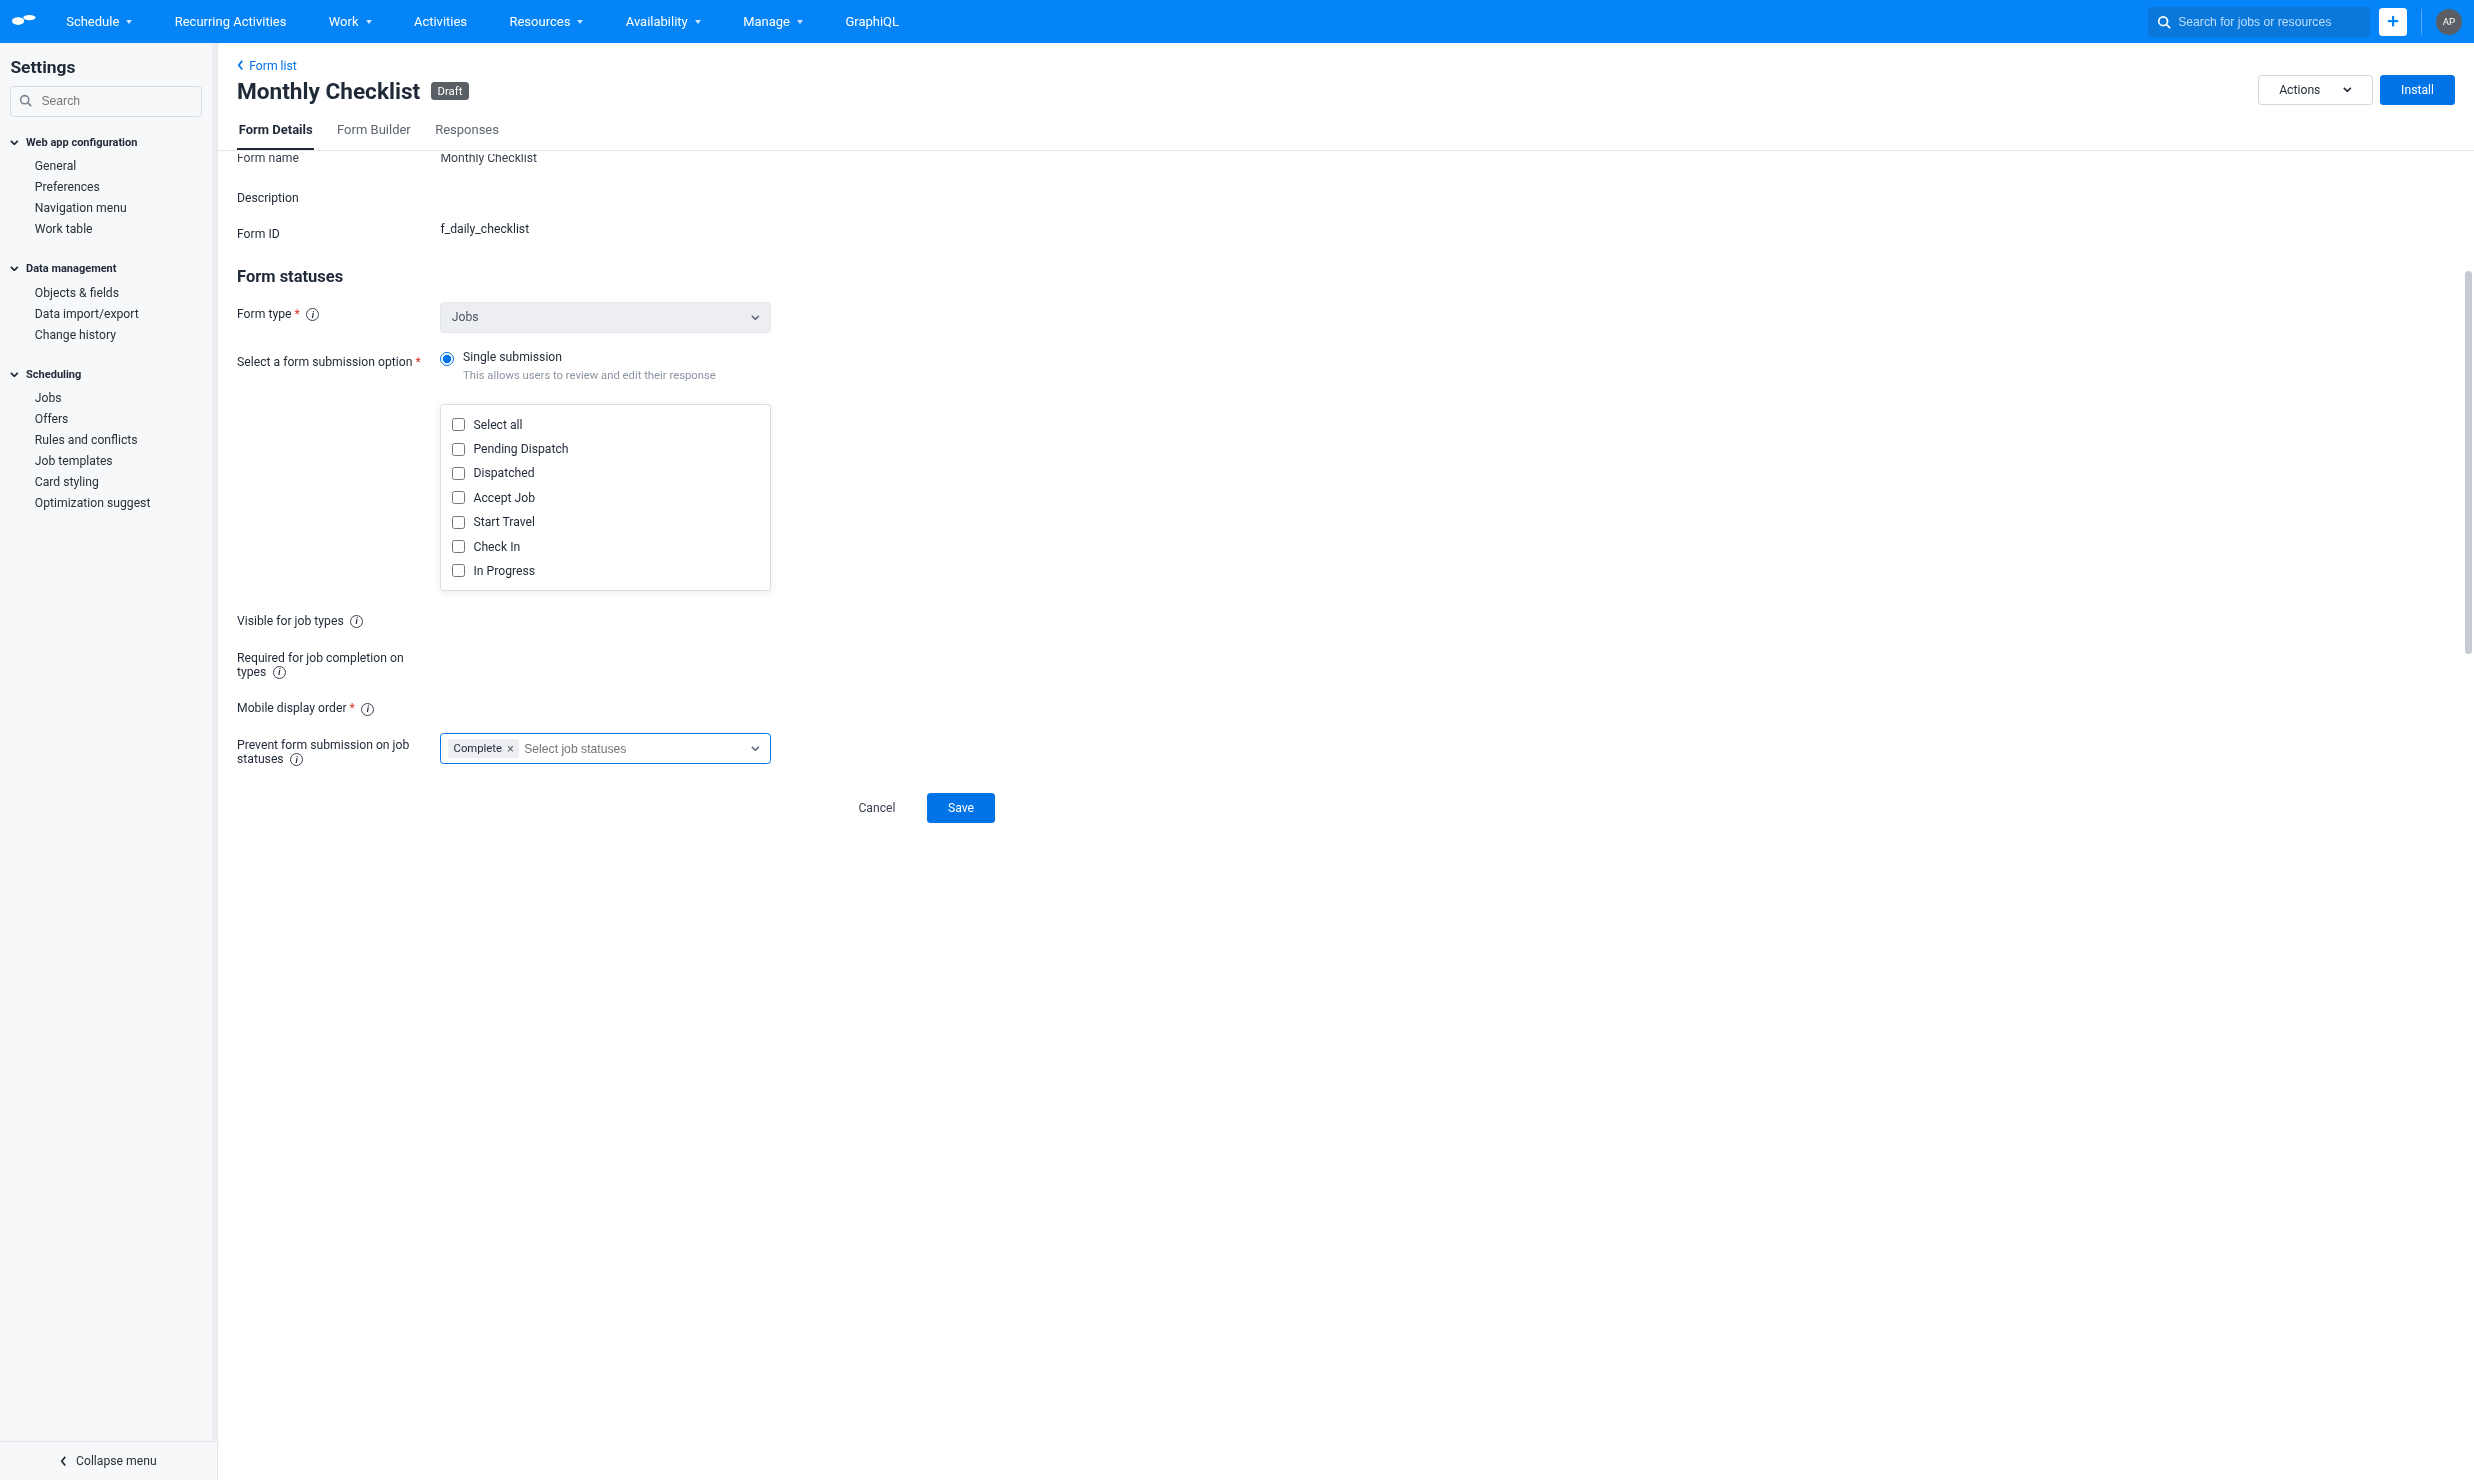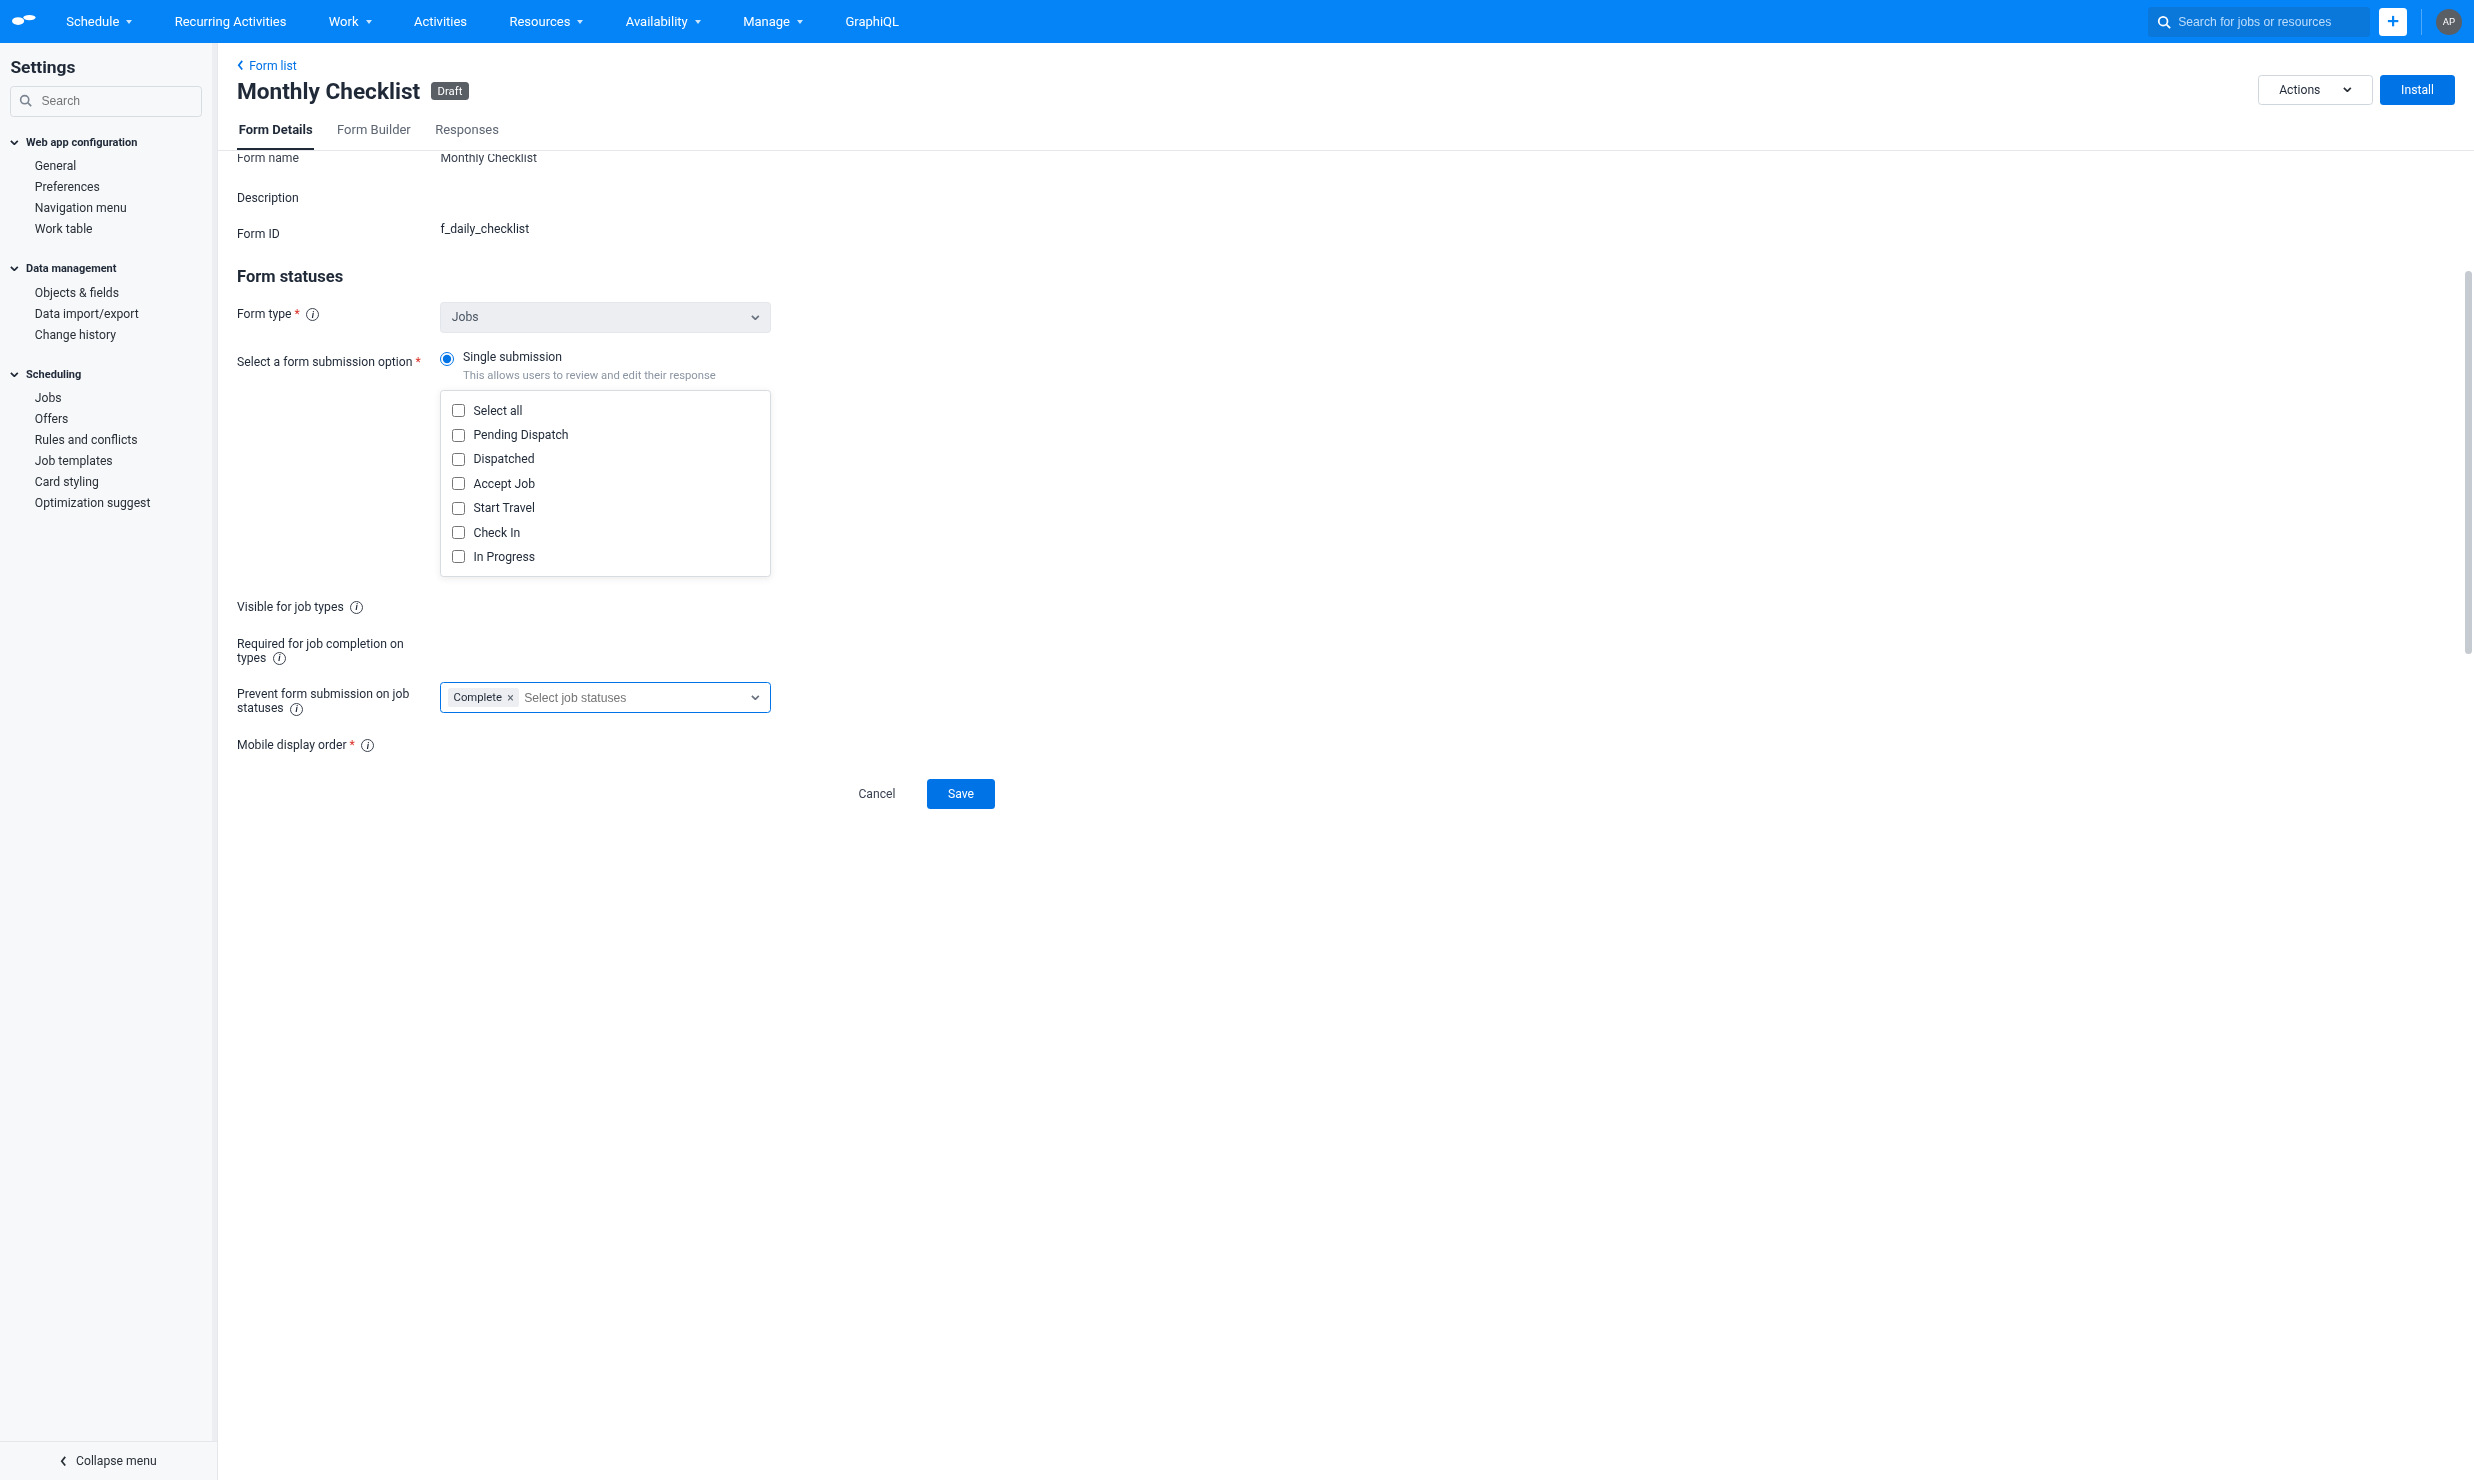--- a/index.html
+++ b/index.html
@@ -299,21 +299,21 @@
           <div class="lbl">
             <span>Select a form submission option</span> <span class="req">*</span>
           </div>
           <div class="ctrl">
             <div class="radio-row">
               <input type="radio" checked="" style="">
               <span>Single submission</span>
             </div>
             <div class="radio-help">This allows users to review and edit their response</div>
 
-            <div class="dropdown-panel" style="margin-top:8px;" id="status-options">
+            <div class="dropdown-panel" style="margin-top:22px;" id="status-options">
                 <div class="chk-row">
                   <input type="checkbox" style="">
                   <span>Select all</span>
                 </div>
                 <div class="chk-row">
                   <input type="checkbox" style="">
                   <span>Pending Dispatch</span>
                 </div>
                 <div class="chk-row">
                   <input type="checkbox" style="">
@@ -342,20 +342,27 @@
         <div class="form-row">
           <div class="lbl">
             <span>Visible for job types</span>
             <span class="info-icon">i</span>
           </div>
         </div>
 
         <div class="form-row">
           <div class="lbl">
             <span>Required for job completion on types</span>
+            <span class="info-icon">i</span>
+          </div>
+        </div>
+
+        <div class="form-row">
+          <div class="lbl">
+            <span>Mobile display order</span> <span class="req">*</span>
             <span class="info-icon">i</span>
           </div>
         </div>
 
         <div class="form-row">
           <div class="lbl">
             <span>Prevent form submission on job statuses</span>
             <span class="info-icon">i</span>
           </div>
           <div class="ctrl">
@@ -367,27 +374,20 @@
               <input placeholder="Select job statuses" style="">
               <span class="ms-caret">
                   <svg width="8.7" height="5.2" viewBox="0 0 10 6" fill="none" stroke="#6b7280" stroke-width="2">
                     <polyline points="1,1 5,5 9,1"></polyline>
                   </svg>
                 </span>
             </div>
           </div>
         </div>
 
-        <div class="form-row">
-          <div class="lbl">
-            <span>Mobile display order</span> <span class="req">*</span>
-            <span class="info-icon">i</span>
-          </div>
-        </div>
-
         <div class="footer-actions">
           <div class="btn btn-text">Cancel</div>
           <div class="btn btn-primary">Save</div>
         </div>
       </div>
     </div>
 
     <div class="vscroll">
       <div class="vscroll-thumb"></div>
     </div>

